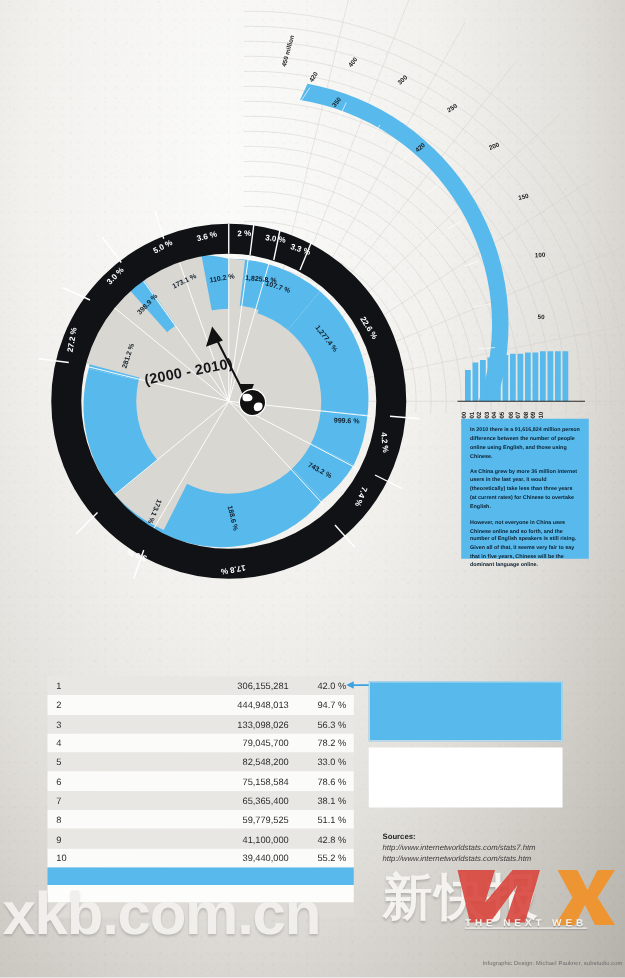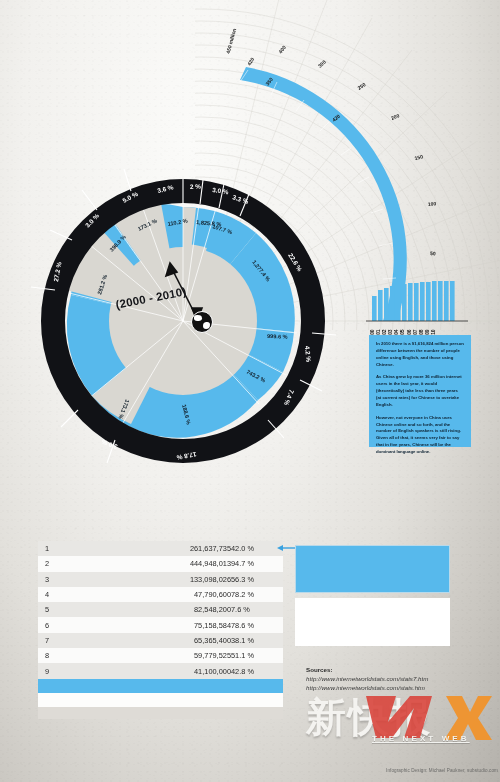--- a/index.html
+++ b/index.html
@@ -65,21 +65,21 @@
   .trow{
     display:flex;align-items:center;height:15.3px;
     font-size:7.4px;color:#2b2b2b;box-sizing:border-box;
     padding:0 6px 0 7px;
   }
   .trow.odd{background:#e8e7e4;}
   .trow.even{background:#fbfbfa;}
   .trow .rank{width:22px;text-align:left;}
   .trow .lang{flex:1;text-align:left;}
   .trow .users{width:92px;text-align:right;}
-  .trow .pct{width:46px;text-align:left;}
+  .trow .pct{width:46px;text-align:right;}
   .trow.bluebar{background:#57b9ec;height:14px;}
   .trow.whitebar{background:#fdfdfc;height:14px;}
   .trow.greybar{background:#dedbd6;height:12px;}
 
   
   .calloutblue{
     position:absolute;left:295px;top:545px;width:155px;height:48px;
     background:#57b9ec;border:1px solid #b9d9ea;box-sizing:border-box;
   }
   .calloutwhite{
@@ -357,46 +357,46 @@
   <div class="note">
     <p>In 2010 there is a 91,616,824 million person difference between the number of people online using English, and those using Chinese.</p>
     <p>As China grew by more 36 million internet users in the last year, it would (theoretically) take less than three years (at current rates) for Chinese to overtake English.</p>
     <p>However, not everyone in China uses Chinese online and so forth, and the number of English speakers is still rising. Given all of that, it seems very fair to say that in five years, Chinese will be the dominant language online.</p>
   </div>
 
   <div class="table">
     <div class="trow odd">
       <span class="rank">1</span>
       <span class="lang"></span>
-      <span class="users">261,637,735</span>
+      <span class="users">306,155,281</span>
       <span class="pct">42.0 %</span>
     </div>
     <div class="trow even">
       <span class="rank">2</span>
       <span class="lang"></span>
       <span class="users">444,948,013</span>
       <span class="pct">94.7 %</span>
     </div>
     <div class="trow odd">
       <span class="rank">3</span>
       <span class="lang"></span>
       <span class="users">133,098,026</span>
       <span class="pct">56.3 %</span>
     </div>
     <div class="trow even">
       <span class="rank">4</span>
       <span class="lang"></span>
-      <span class="users">47,790,600</span>
+      <span class="users">79,045,700</span>
       <span class="pct">78.2 %</span>
     </div>
     <div class="trow odd">
       <span class="rank">5</span>
       <span class="lang"></span>
       <span class="users">82,548,200</span>
-      <span class="pct">7.6 %</span>
+      <span class="pct">33.0 %</span>
     </div>
     <div class="trow even">
       <span class="rank">6</span>
       <span class="lang"></span>
       <span class="users">75,158,584</span>
       <span class="pct">78.6 %</span>
     </div>
     <div class="trow odd">
       <span class="rank">7</span>
       <span class="lang"></span>
@@ -407,20 +407,26 @@
       <span class="rank">8</span>
       <span class="lang"></span>
       <span class="users">59,779,525</span>
       <span class="pct">51.1 %</span>
     </div>
     <div class="trow odd">
       <span class="rank">9</span>
       <span class="lang"></span>
       <span class="users">41,100,000</span>
       <span class="pct">42.8 %</span>
+    </div>
+    <div class="trow even">
+      <span class="rank">10</span>
+      <span class="lang"></span>
+      <span class="users">39,440,000</span>
+      <span class="pct">55.2 %</span>
     </div>
     <div class="trow bluebar"></div>
     <div class="trow whitebar"></div>
     <div class="trow greybar"></div>
   </div>
 
   <svg class="arrowline" viewBox="0 0 22 10">
     <line x1="21" y1="4" x2="4" y2="4" stroke="#3aa2e0" stroke-width="1.4"></line>
     <polygon points="0,4 6,1 6,7" fill="#3aa2e0"></polygon>
   </svg>
@@ -435,15 +441,16 @@
   </div>
 
   <div class="xinkuai">新快报</div>
 
   <svg class="tnw" viewBox="0 0 135 58">
     <path d="M8 8 L38 8 L30 34 L52 8 L74 8 L62 50 L46 50 L56 20 L34 50 L18 50 Z" fill="#d8453c" opacity="0.9"></path>
     <path d="M88 8 L104 8 L112 24 L120 8 L134 8 L120 30 L134 52 L118 52 L110 36 L102 52 L86 52 L100 30 Z" fill="#f0922b" opacity="0.95"></path>
   </svg>
   <div class="tnwtext">THE NEXT WEB</div>
 
+  <div class="xkbcn">xkb.com.cn</div>
   <div class="credit">Infographic Design: Michael Paukner, substudio.com</div>
 
 </div>
 
 </body></html>

